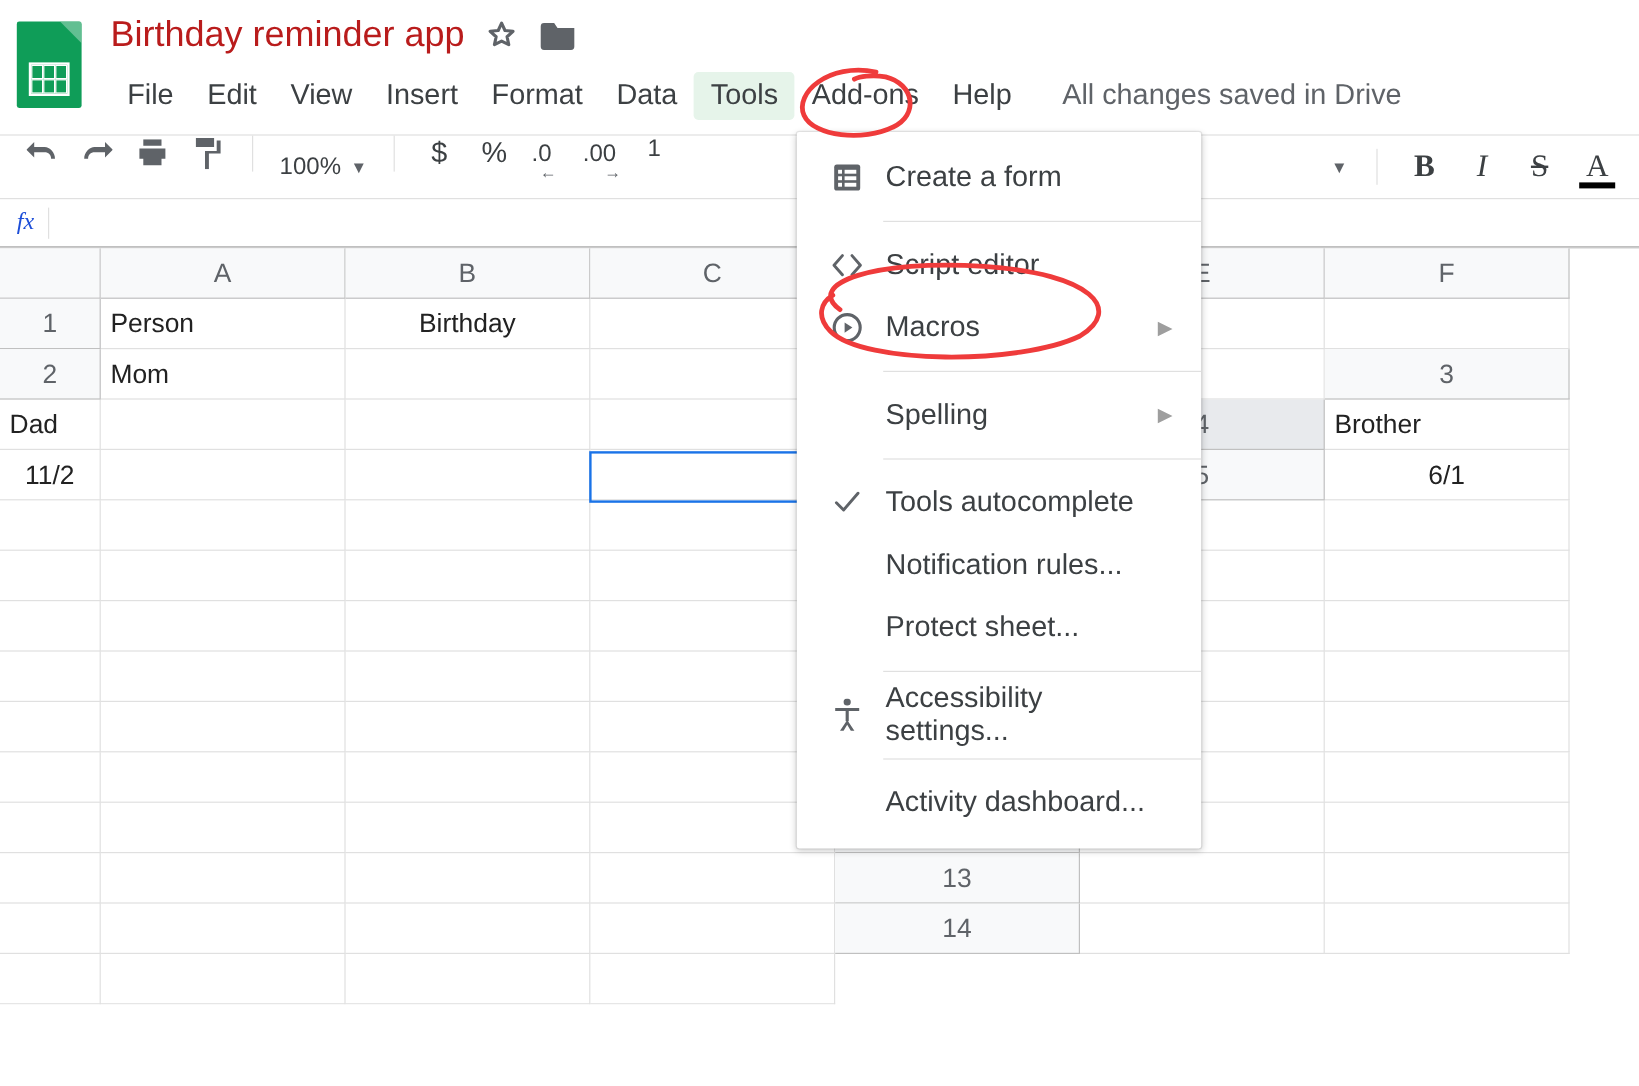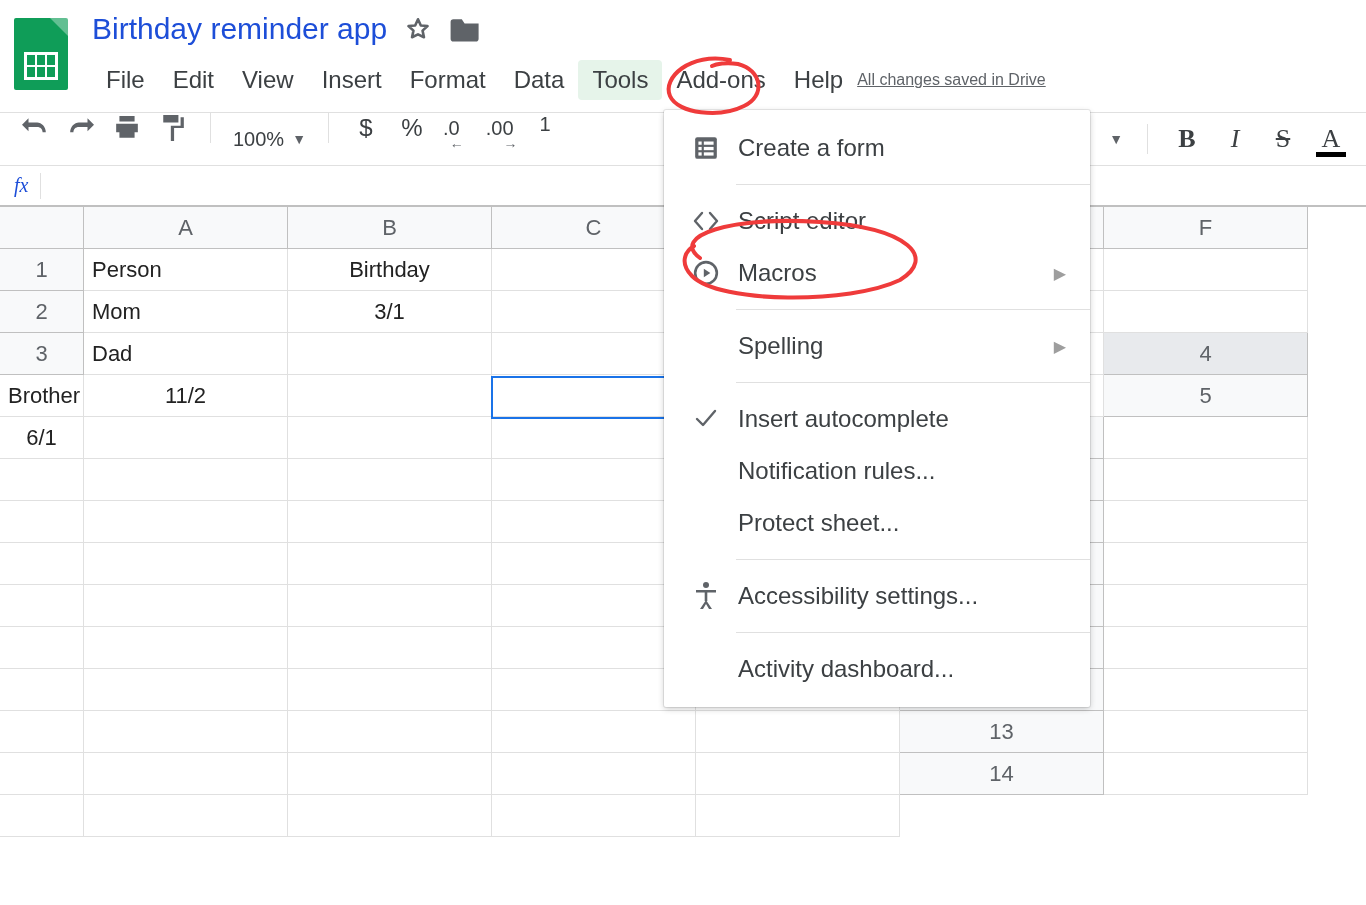--- a/index.html
+++ b/index.html
@@ -51,41 +51,41 @@
     left: 10px; right: 10px; bottom: 10px; height: 28px;
     border: 2px solid #fff;
     display: grid;
     grid-template-columns: 1fr 1fr 1fr;
     grid-template-rows: 1fr 1fr;
   }
   .doc-icon .grid div { border: 1px solid #fff; }
 
   .header-main { margin-left: 24px; flex: 1; }
   .title-row { display: flex; align-items: center; gap: 18px; }
-  .doc-title { font-size: 30px; color: #1d4ed8; font-weight: 400; }
+  .doc-title { font-size: 30px; color: #b91c1c; font-weight: 400; }
   .star-icon svg, .folder-icon svg { display:block; }
 
   .menubar {
     display: flex;
     align-items: center;
     gap: 0;
     margin-top: 14px;
     font-size: 24px;
     color: #3c4043;
   }
   .menubar .menu-item {
     padding: 6px 14px;
     border-radius: 4px;
     cursor: pointer;
   }
   .menubar .menu-item.active { background: var(--highlight); }
   .save-status {
+    margin-left: 28px;
     color: var(--link);
-    text-decoration: underline;
-    font-size: 16px;
+    font-size: 24px;
   }
 
   
   .toolbar {
     display: flex;
     height: 54px;
     border-top: 1px solid var(--border);
     border-bottom: 1px solid var(--border);
     margin-top: 12px;
     padding: 0 20px;
@@ -146,21 +146,21 @@
     border:2px solid var(--cell-blue);
     background: transparent;
     pointer-events:none;
   }
 
   
   .dropdown {
     position: absolute;
     top: 110px;
     left: 664px;
-    width: 426px;
+    width: 337px;
     background: #fff;
     box-shadow: 0 2px 6px rgba(0,0,0,.2), 0 0 0 1px rgba(0,0,0,.08);
     border-radius: 2px;
     padding: 12px 0;
     z-index: 50;
   }
   .dd-item {
     display:flex; align-items:center;
     height: 52px;
     padding: 0 24px;
@@ -299,21 +299,20 @@
     <div class="colhdr">F</div>
     <div class="rowhdr row1">1</div>
     <div class="cell row1">Person</div>
     <div class="cell center row1">Birthday</div>
     <div class="cell row1"></div>
     <div class="cell row1"></div>
     <div class="cell row1"></div>
     <div class="cell row1"></div>
     <div class="rowhdr">2</div>
     <div class="cell">Mom</div>
-    <div class="cell center">3/1</div>
     <div class="cell"></div>
     <div class="cell"></div>
     <div class="cell"></div>
     <div class="cell"></div>
     <div class="rowhdr">3</div>
     <div class="cell">Dad</div>
     <div class="cell"></div>
     <div class="cell"></div>
     <div class="cell"></div>
     <div class="cell"></div>
@@ -436,21 +435,21 @@
       <span class="dd-label">Spelling</span>
       <span class="dd-arrow">▶</span>
     </div>
     <div class="dd-sep"></div>
     <div class="dd-item">
       <span class="dd-icon">
         <svg width="24" height="20" viewBox="0 0 24 20">
           <path class="ln" stroke-width="3" d="M3 10l6 6L21 2"></path>
         </svg>
       </span>
-      <span class="dd-label">Insert autocomplete</span>
+      <span class="dd-label">Tools autocomplete</span>
     </div>
     <div class="dd-item">
       <span class="dd-icon"></span>
       <span class="dd-label">Notification rules...</span>
     </div>
     <div class="dd-item">
       <span class="dd-icon"></span>
       <span class="dd-label">Protect sheet...</span>
     </div>
     <div class="dd-sep"></div>

